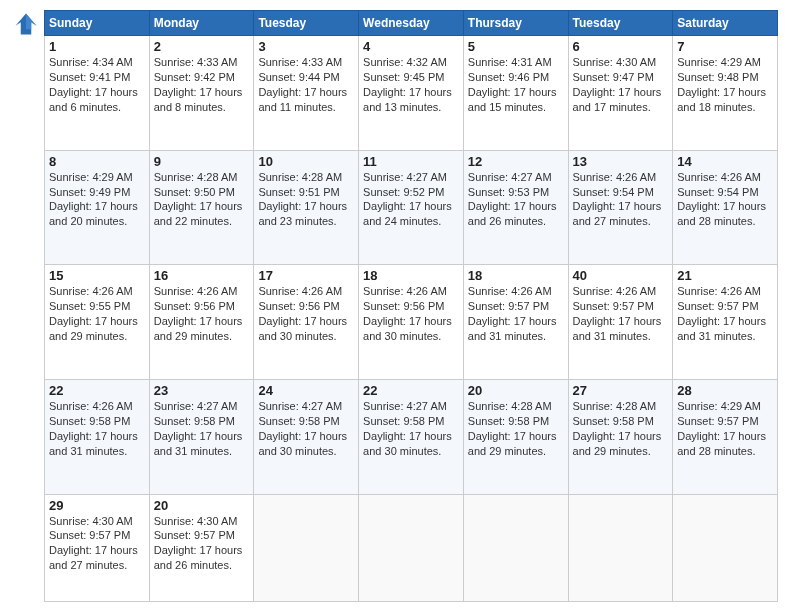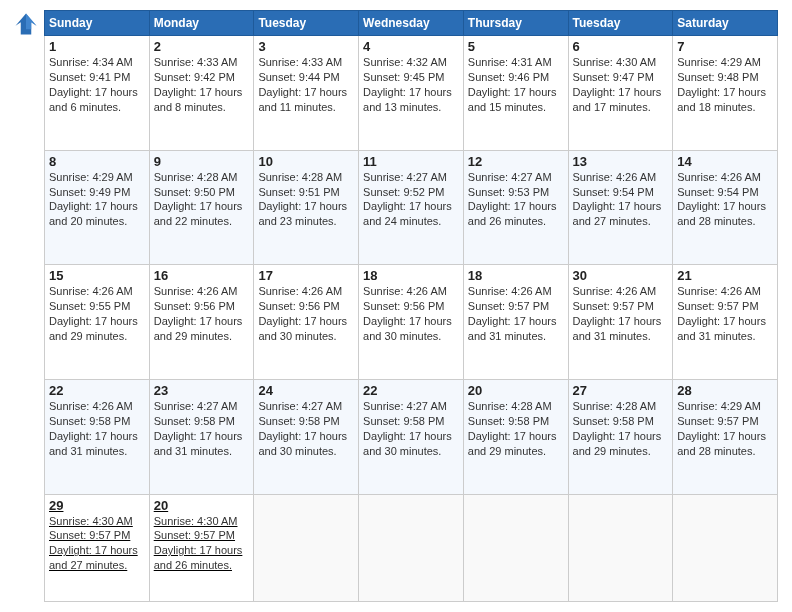--- a/index.html
+++ b/index.html
@@ -91,21 +91,20 @@
     .day-info {
       font-size: 11px;
       color: #333;
       line-height: 1.35;
     }
     .empty-cell {
       background: #f9f9f9 !important;
     }
     .last-row td {
       height: 75px;
-      text-decoration: underline;
     }
   </style>
 </head>
 <body>
 
 <div class="page">
   <div class="header">
     <div class="logo">
       <svg class="logo-icon" viewBox="0 0 32 32">
         <polygon points="16,4 28,18 22,14 22,28 10,28 10,14 4,18" fill="#2a6db5"></polygon>
@@ -210,21 +209,21 @@
           </td>
           <td>
             <span class="day-num">18</span>
             <div class="day-info">Sunrise: 4:26 AM<br>Sunset: 9:56 PM<br>Daylight: 17 hours and 30 minutes.</div>
           </td>
           <td>
             <span class="day-num">18</span>
             <div class="day-info">Sunrise: 4:26 AM<br>Sunset: 9:57 PM<br>Daylight: 17 hours and 31 minutes.</div>
           </td>
           <td>
-            <span class="day-num">30</span>
+            <span class="day-num">40</span>
             <div class="day-info">Sunrise: 4:26 AM<br>Sunset: 9:57 PM<br>Daylight: 17 hours and 31 minutes.</div>
           </td>
           <td>
             <span class="day-num">21</span>
             <div class="day-info">Sunrise: 4:26 AM<br>Sunset: 9:57 PM<br>Daylight: 17 hours and 31 minutes.</div>
           </td>
         </tr>
         <tr>
           <td>
             <span class="day-num">22</span>

